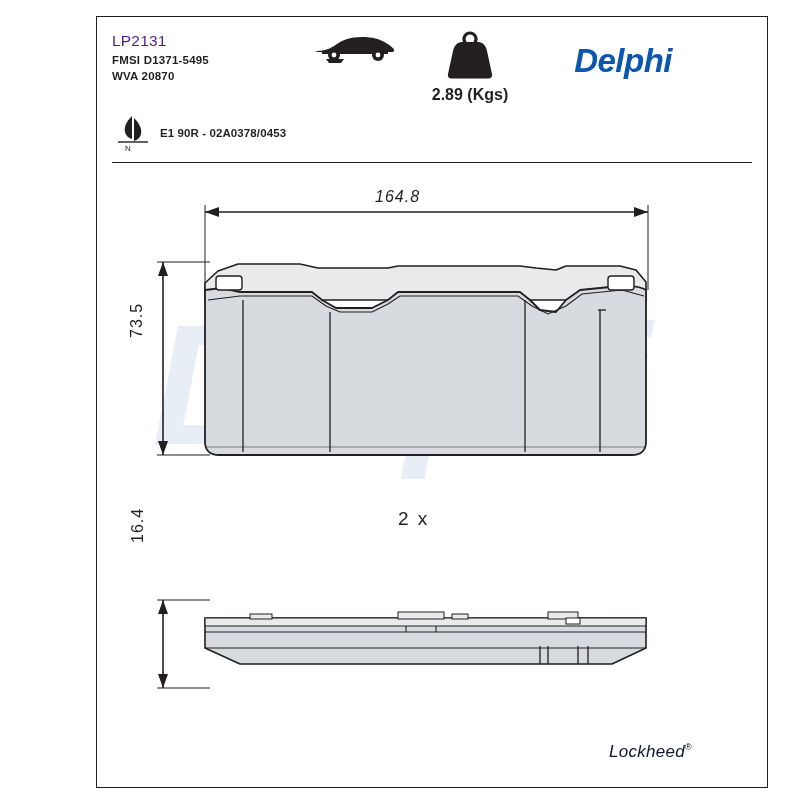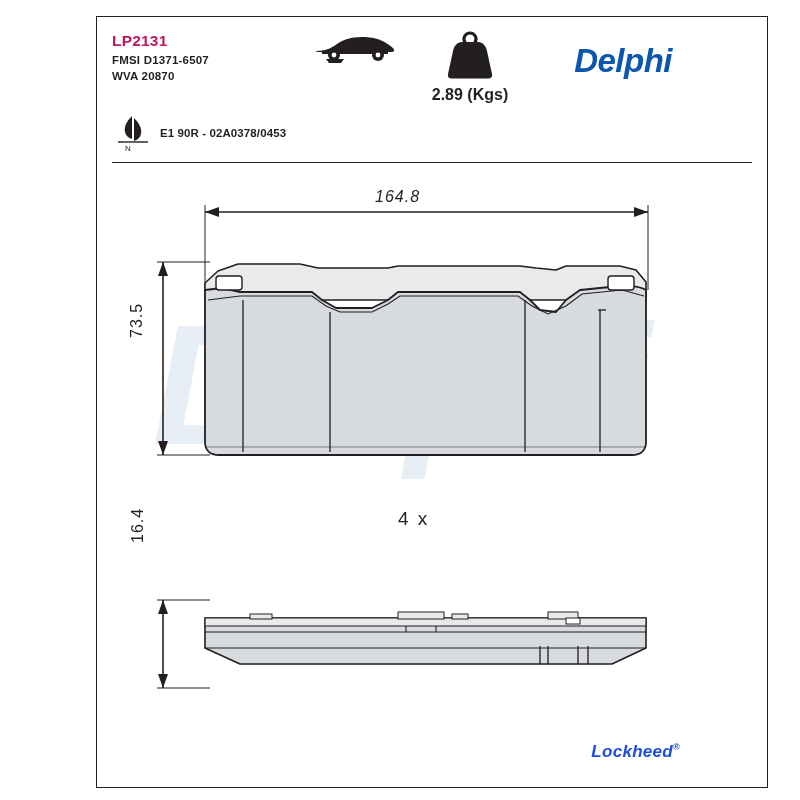--- a/index.html
+++ b/index.html
@@ -51,22 +51,22 @@
   
   .codes {
     position: absolute;
     left: 112px;
     top: 30px;
     z-index: 3;
     line-height: 1.42;
   }
   .code-main {
     font-size: 15.5px;
-    font-weight: bold;
-    color: #be185d;
+    font-weight: normal;
+    color: #4c1d95;
     letter-spacing: .2px;
   }
   .code-sub {
     font-size: 11.5px;
     font-weight: bold;
     color: #231f20;
     letter-spacing: .2px;
   }
 
   .delphi-logo {
@@ -164,45 +164,45 @@
   }
   #qty-label {
     left: 398px;
     top: 508px;
     font-size: 19px;
     letter-spacing: 2px;
   }
 
   .lockheed {
     position: absolute;
-    right: 120px;
+    right: 108px;
     bottom: 38px;
     font-size: 17px;
-    font-weight: bold;
+    font-weight: normal;
     font-style: italic;
-    color: #1d4ed8;
+    color: #0f172a;
     z-index: 3;
     letter-spacing: .3px;
   }
   .lockheed sup {
     font-size: 9px;
     font-style: normal;
     vertical-align: super;
   }
 </style>
 </head>
 <body>
 
 <div id="watermark">Delphi</div>
 
 <div id="frame"></div>
 
 <div class="codes">
   <div class="code-main">LP2131</div>
-  <div class="code-sub">FMSI D1371-6507</div>
+  <div class="code-sub">FMSI D1371-5495</div>
   <div class="code-sub">WVA 20870</div>
 </div>
 
 <div class="delphi-logo">Delphi</div>
 
 <div class="car-icon">
   <svg width="86" height="34" viewBox="0 0 86 34">
     <path d="M6 21 C12 21 18 20 24 16 C32 10 40 7 52 7 C62 7 70 9 76 13 C80 15.5 83 17.5 84 19.5 C84.6 20.8 83.8 22 82 22 L8 22 C6 22 5 21 6 21 Z" fill="#231f20"></path>
     <path d="M12 22 L78 22 L78 24 L12 24 Z" fill="#231f20"></path>
     <circle cx="24" cy="25" r="6" fill="#231f20"></circle>
@@ -312,17 +312,17 @@
     <line x1="578" y1="646" x2="578" y2="664" stroke="#231f20" stroke-width="1.3"></line>
     <line x1="588" y1="646" x2="588" y2="664" stroke="#231f20" stroke-width="1.3"></line>
     <line x1="406" y1="626" x2="406" y2="632" stroke="#231f20" stroke-width="1.1"></line>
     <line x1="436" y1="626" x2="436" y2="632" stroke="#231f20" stroke-width="1.1"></line>
   </g>
 </svg>
 
 <div class="dim-label" id="dim-width-label">164.8</div>
 <div class="dim-label" id="dim-height-label">73.5</div>
 <div class="dim-label" id="dim-thick-label">16.4</div>
-<div class="dim-label" id="qty-label">4 x</div>
+<div class="dim-label" id="qty-label">2 x</div>
 
 <div class="lockheed">
   <span>Lockheed</span><sup>®</sup>
 </div>
 
 </body></html>

